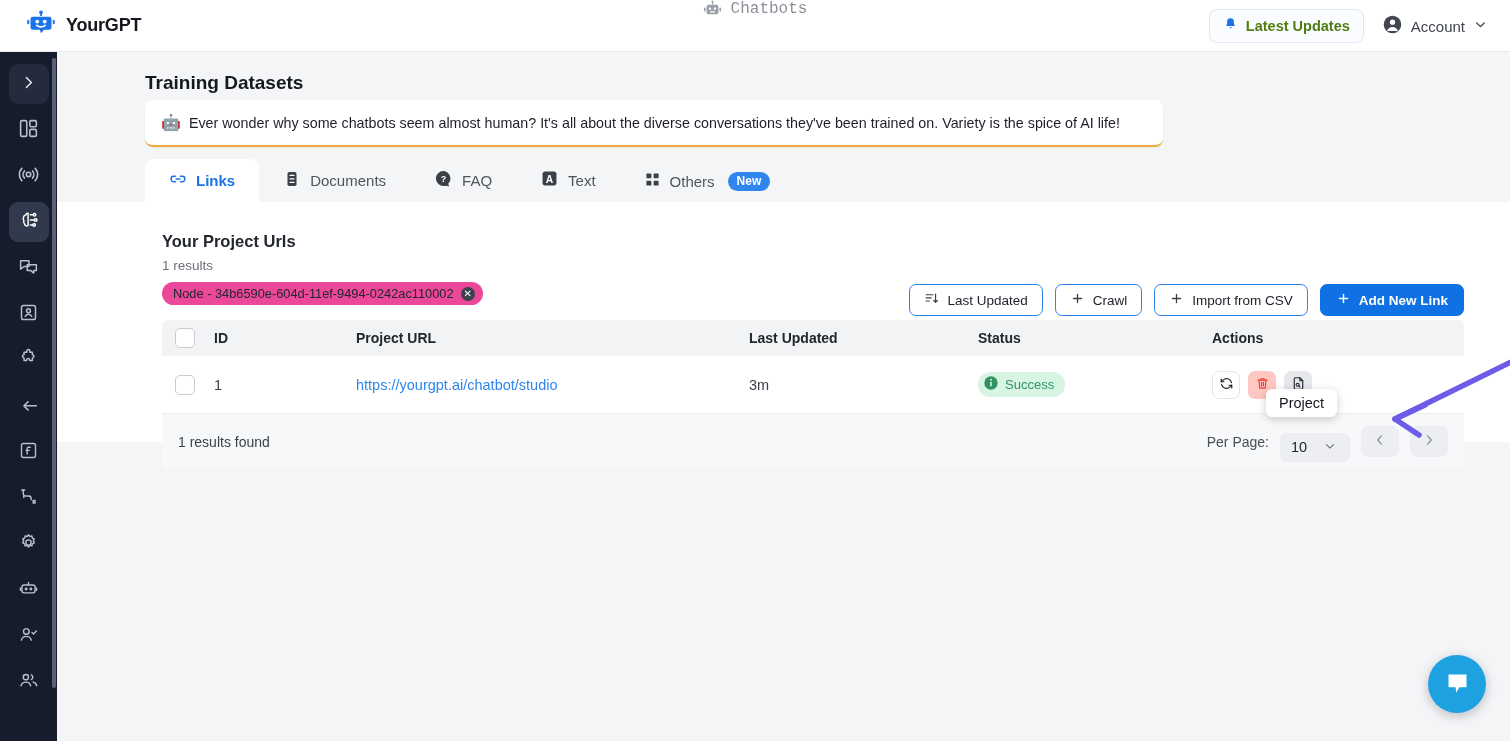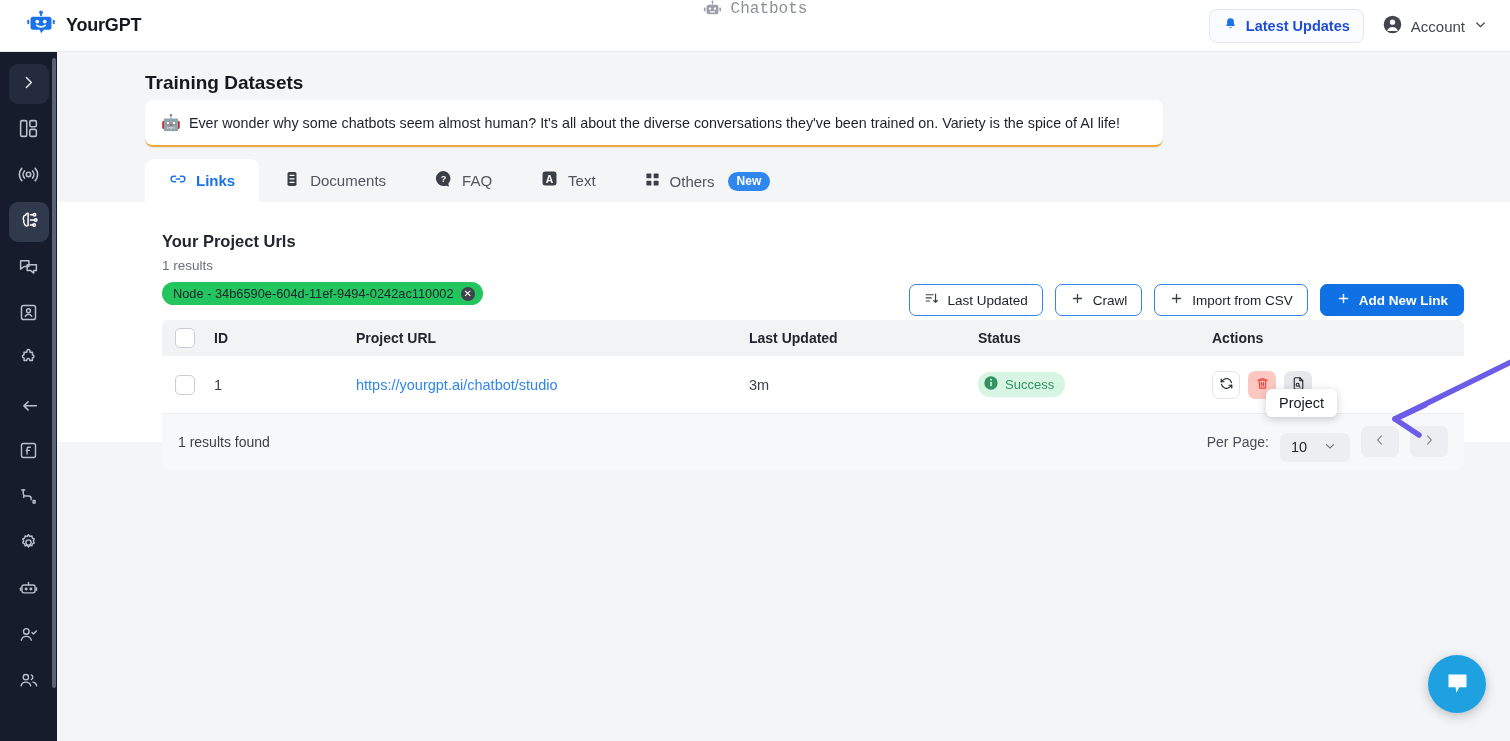--- a/index.html
+++ b/index.html
@@ -27,21 +27,21 @@
   }
   .topbar-center .ctitle { font-size: 16px; color: #8b8f98; pointer-events: auto; }
   .topbar-right {
     position: absolute; right: 16px; top: 0; height: 52px;
     display: flex; align-items: center; gap: 12px;
   }
   .latest-btn {
     display: flex; align-items: center; gap: 8px;
     border: 1px solid #dfe6f5; border-radius: 8px;
     padding: 7px 13px; background: #fbfcff;
-    font-size: 14.5px; font-weight: 600; color: #1d4ed8; cursor: pointer;
+    font-size: 14.5px; font-weight: 600; color: #4d7c0f; cursor: pointer;
   }
   .account-btn {
     display: flex; align-items: center; gap: 8px;
     font-size: 15px; color: #41454d; cursor: pointer; padding: 6px 6px;
   }
 
   
   #sidebar {
     position: absolute; top: 52px; left: 0; width: 57px; height: 689px;
     background: #161c2b; display: flex; flex-direction: column;
@@ -97,21 +97,21 @@
   
   .panel {
     position: absolute; left: 0; top: 150px; width: 1453px; height: 240px;
     background: #ffffff;
   }
   .panel-title { position: absolute; left: 105px; top: 30px; font-size: 16.5px; font-weight: 700; color: #22262e; }
   .panel-sub { position: absolute; left: 105px; top: 56px; font-size: 13.5px; color: #6b7079; }
   .chip {
     position: absolute; left: 105px; top: 80px;
     display: inline-flex; align-items: center; gap: 7px;
-    background: #22c55e; border-radius: 13px;
+    background: #ec4899; border-radius: 13px;
     padding: 4px 8px 4px 11px; font-size: 12.8px; color: #22262e;
   }
   .chip-x {
     width: 14px; height: 14px; border-radius: 50%; background: #3d424d;
     color: #fff; font-size: 10px; line-height: 14px; text-align: center;
     cursor: pointer; flex: none;
   }
 
   .toolbar { position: absolute; right: 46px; top: 82px; display: flex; align-items: center; gap: 12px; }
   .search-box {

